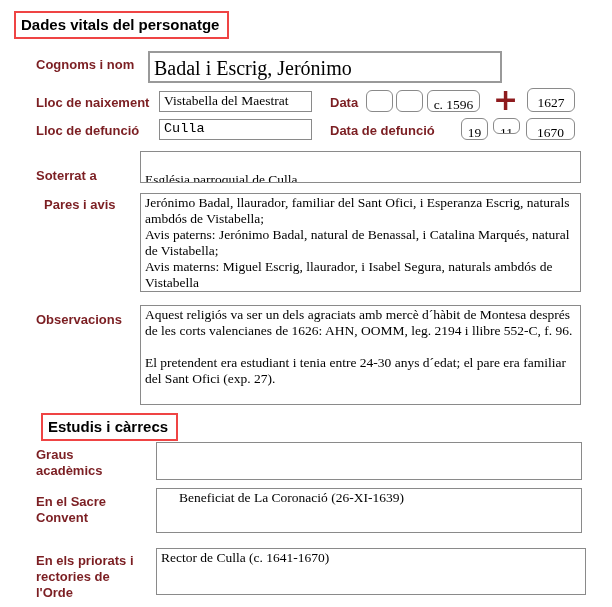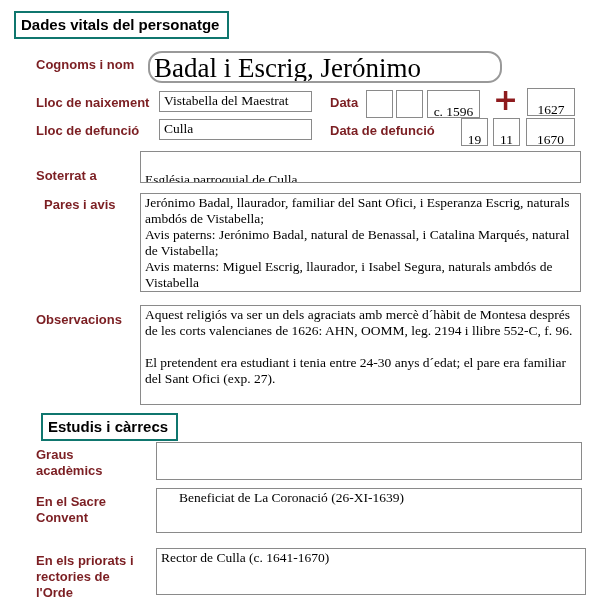--- a/index.html
+++ b/index.html
@@ -1,38 +1,38 @@
 <!DOCTYPE html>
 <html><head>
 <meta charset="utf-8">
 <style>
   html,body{margin:0;padding:0;}
   body{
     width:612px;height:607px;position:relative;background:#ffffff;
     font-family:"Liberation Sans",sans-serif;overflow:hidden;
   }
   .title-box{
-    position:absolute;border:2px solid #0f766e;background:#fff;color:#000;
+    position:absolute;border:2px solid #ef4444;background:#fff;color:#000;
     font:bold 15px "Liberation Sans",sans-serif;padding:3px 8px 4px 5px;
     white-space:nowrap;
   }
   .label{
     position:absolute;color:#7b1e22;font:bold 13px "Liberation Sans",sans-serif;
     line-height:16px;
   }
   .field{
     position:absolute;border:1px solid #8a8a8a;background:#fff;color:#000;
     font:13.5px "Liberation Serif",serif;line-height:16px;
     padding:1px 4px;box-sizing:border-box;white-space:pre-wrap;overflow:hidden;
   }
   .field-lg{
-    font-size:27px;line-height:28px;border-width:2px;border-color:#999;border-radius:14px;
+    font-size:20px;line-height:28px;border-width:2px;border-color:#999;
   }
   .datebox{
-    text-align:center;padding:13px 2px;
+    text-align:center;padding:6px 2px;border-radius:6px;
   }
   .plus{
     position:absolute;color:#8e1b1e;
     font:bold 30px "DejaVu Sans",sans-serif;line-height:26px;
   }
 </style>
 </head>
 <body>
 
 <div class="title-box" style="left:14px;top:11px;">Dades vitals del personatge</div>
@@ -46,25 +46,25 @@
 <div class="label" style="left:330px;top:95px;text-align:right;">Data</div>
 <div class="field datebox" style="left:366px;top:90px;width:27px;height:22px;"></div>
 <div class="field datebox" style="left:396px;top:90px;width:27px;height:22px;"></div>
 <div class="field datebox" style="left:427px;top:90px;width:53px;height:22px;">c. 1596</div>
 
 <span class="plus" style="left:493px;top:87px;">+</span>
 
 <div class="field datebox" style="left:527px;top:88px;width:48px;height:24px;">1627</div>
 
 <div class="label" style="left:36px;top:123px;text-align:center;">Lloc de defunció</div>
-<div class="field" style="left:159px;top:119px;width:153px;height:21px;">Culla</div>
+<div class="field" style="left:159px;top:119px;width:153px;height:21px;font-family:Liberation Mono, monospace;">Culla</div>
 
 <div class="label" style="left:330px;top:123px;">Data de defunció</div>
 <div class="field datebox" style="left:461px;top:118px;width:27px;height:22px;">19</div>
-<div class="field datebox" style="left:493px;top:118px;width:27px;height:28px;">11</div>
+<div class="field datebox" style="left:493px;top:118px;width:27px;height:16px;">11</div>
 <div class="field datebox" style="left:526px;top:118px;width:49px;height:22px;">1670</div>
 
 <div class="label" style="left:36px;top:168px;">Soterrat a</div>
 <div class="field" style="left:140px;top:151px;width:441px;height:32px;padding-top:20px;">Església parroquial de Culla</div>
 
 <div class="label" style="left:36px;top:197px;padding-left:8px;">Pares i avis</div>
 <div class="field" style="left:140px;top:193px;width:441px;height:99px;">Jerónimo Badal, llaurador, familiar del Sant Ofici, i Esperanza Escrig, naturals ambdós de Vistabella;
 Avis paterns: Jerónimo Badal, natural de Benassal, i Catalina Marqués, natural de Vistabella;
 Avis materns: Miguel Escrig, llaurador, i Isabel Segura, naturals ambdós de Vistabella</div>
 

